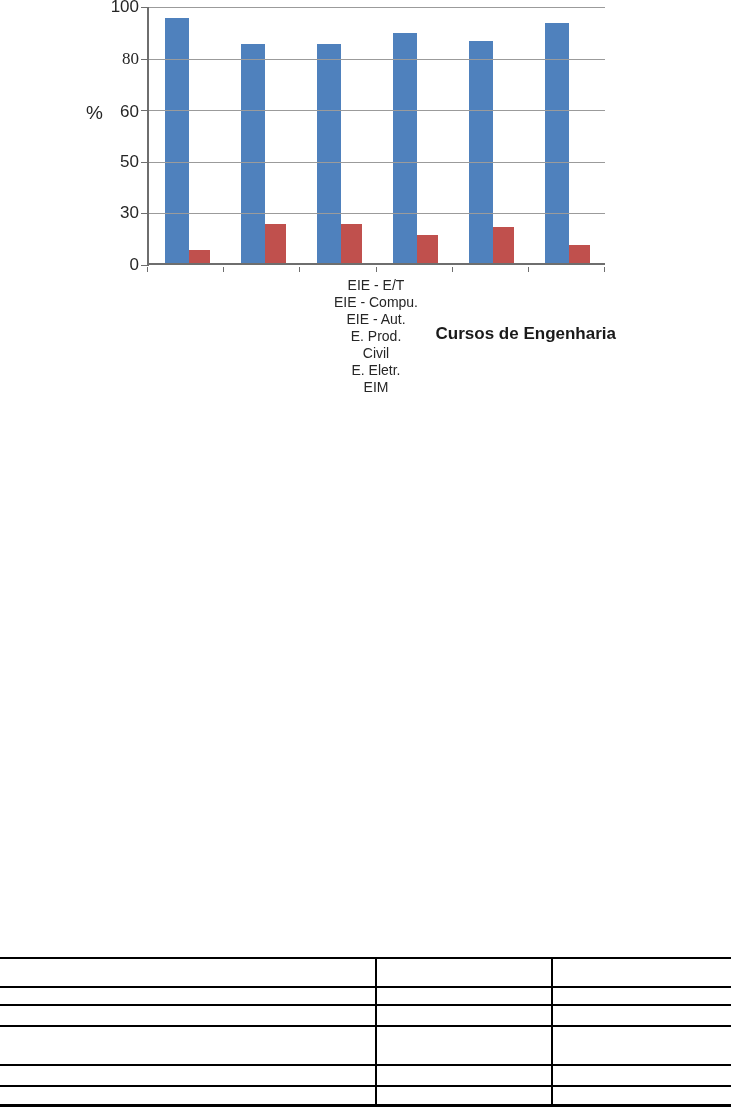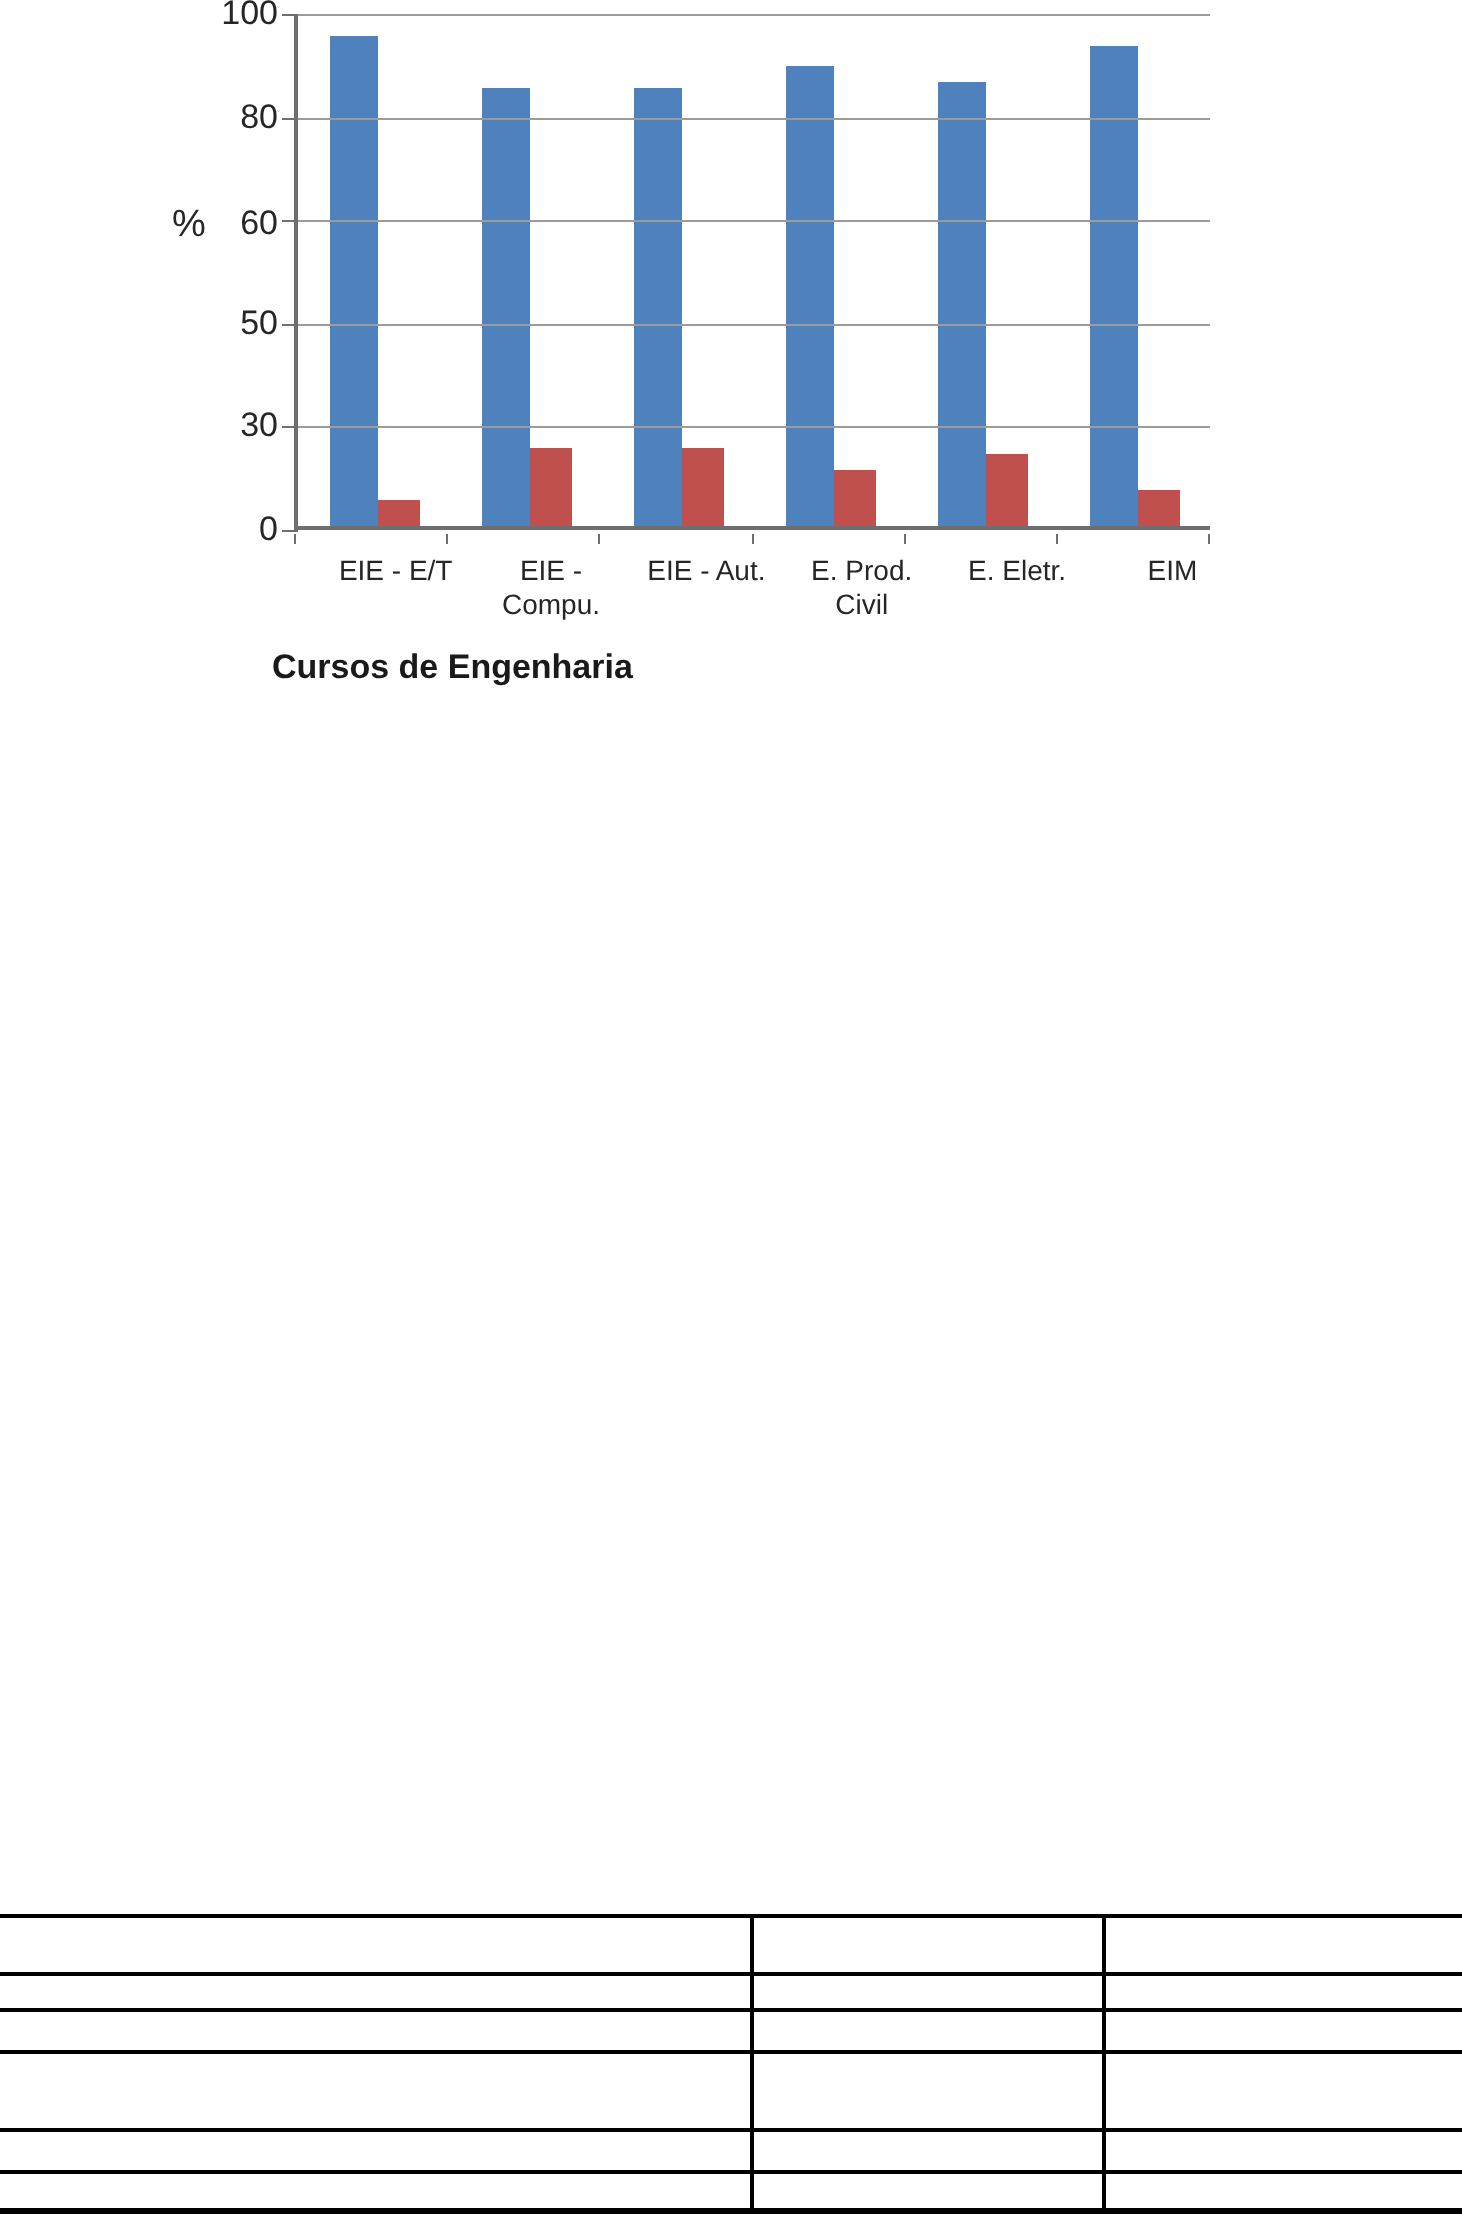--- a/index.html
+++ b/index.html
@@ -36,30 +36,30 @@
             display: flex; align-items: flex-end; }
   .group  { flex: 1 1 0; display: flex; align-items: flex-end; justify-content: center; }
   .bar    { display: block; }
   .bar.s0 { width: 24px; }
   .bar.s1 { width: 21px; }
 
   .xticks { position: absolute; left: 147px; top: 267px; width: 458px; height: 5px;
             display: flex; border-left: 1px solid #6e6e6e; }
   .xticks .xt { flex: 1 1 0; border-right: 1px solid #6e6e6e; }
 
-  .xlabels { position: absolute; left: 159px; top: 277px; width: 466px; display: flex; }
+  .xlabels { position: absolute; left: 143px; top: 277px; width: 466px; display: flex; flex-direction: column; }
   .xlabels .xl {
     flex: 1 1 0; text-align: center;
     font-size: 14px; line-height: 17px; color: #262626;
     white-space: pre-line;
   }
 
   .x-title {
-    position: absolute; left: 136px; top: 324px; width: 458px;
-    text-align: left; font-size: 17px; font-weight: bold; color: #1a1a1a;
+    position: absolute; left: 158px; top: 324px; width: 458px;
+    text-align: right; font-size: 17px; font-weight: bold; color: #1a1a1a;
   }
 
   .legend { position: absolute; left: 576px; top: 10px; }
   .legend-item { display: flex; align-items: center; margin-bottom: 14px; }
   .legend-swatch { width: 10px; height: 10px; margin-right: 5px; flex: 0 0 auto; }
   .legend-label { font-size: 13px; font-weight: bold; letter-spacing: .2px; color: #1a1a1a; white-space: nowrap; }
 
   
   .grid-table {
     position: absolute; left: 0; top: 957px; width: 731px;
@@ -116,21 +116,21 @@
       <div class="ytick" style="top: 51.6px;"></div>
       <div class="gridline" style="top: 0px;"></div>
       <div class="ytick" style="top: 0px;"></div>
     </div>
 
   <div id="ylabels">
       <div class="ylab" style="top: 255px;">0</div>
       <div class="ylab" style="top: 203.4px;">30</div>
       <div class="ylab" style="top: 151.8px;">50</div>
       <div class="ylab" style="top: 102px;">60</div>
-      <div class="ylab" style="top: 48.6px;">80</div>
+      <div class="ylab" style="top: 48.6px; font-family: Liberation Serif, serif;">80</div>
       <div class="ylab" style="top: -3px;">100</div>
     </div>
 
   <div class="xticks" id="xticks">
       <div class="xt"></div>
       <div class="xt"></div>
       <div class="xt"></div>
       <div class="xt"></div>
       <div class="xt"></div>
       <div class="xt"></div>

